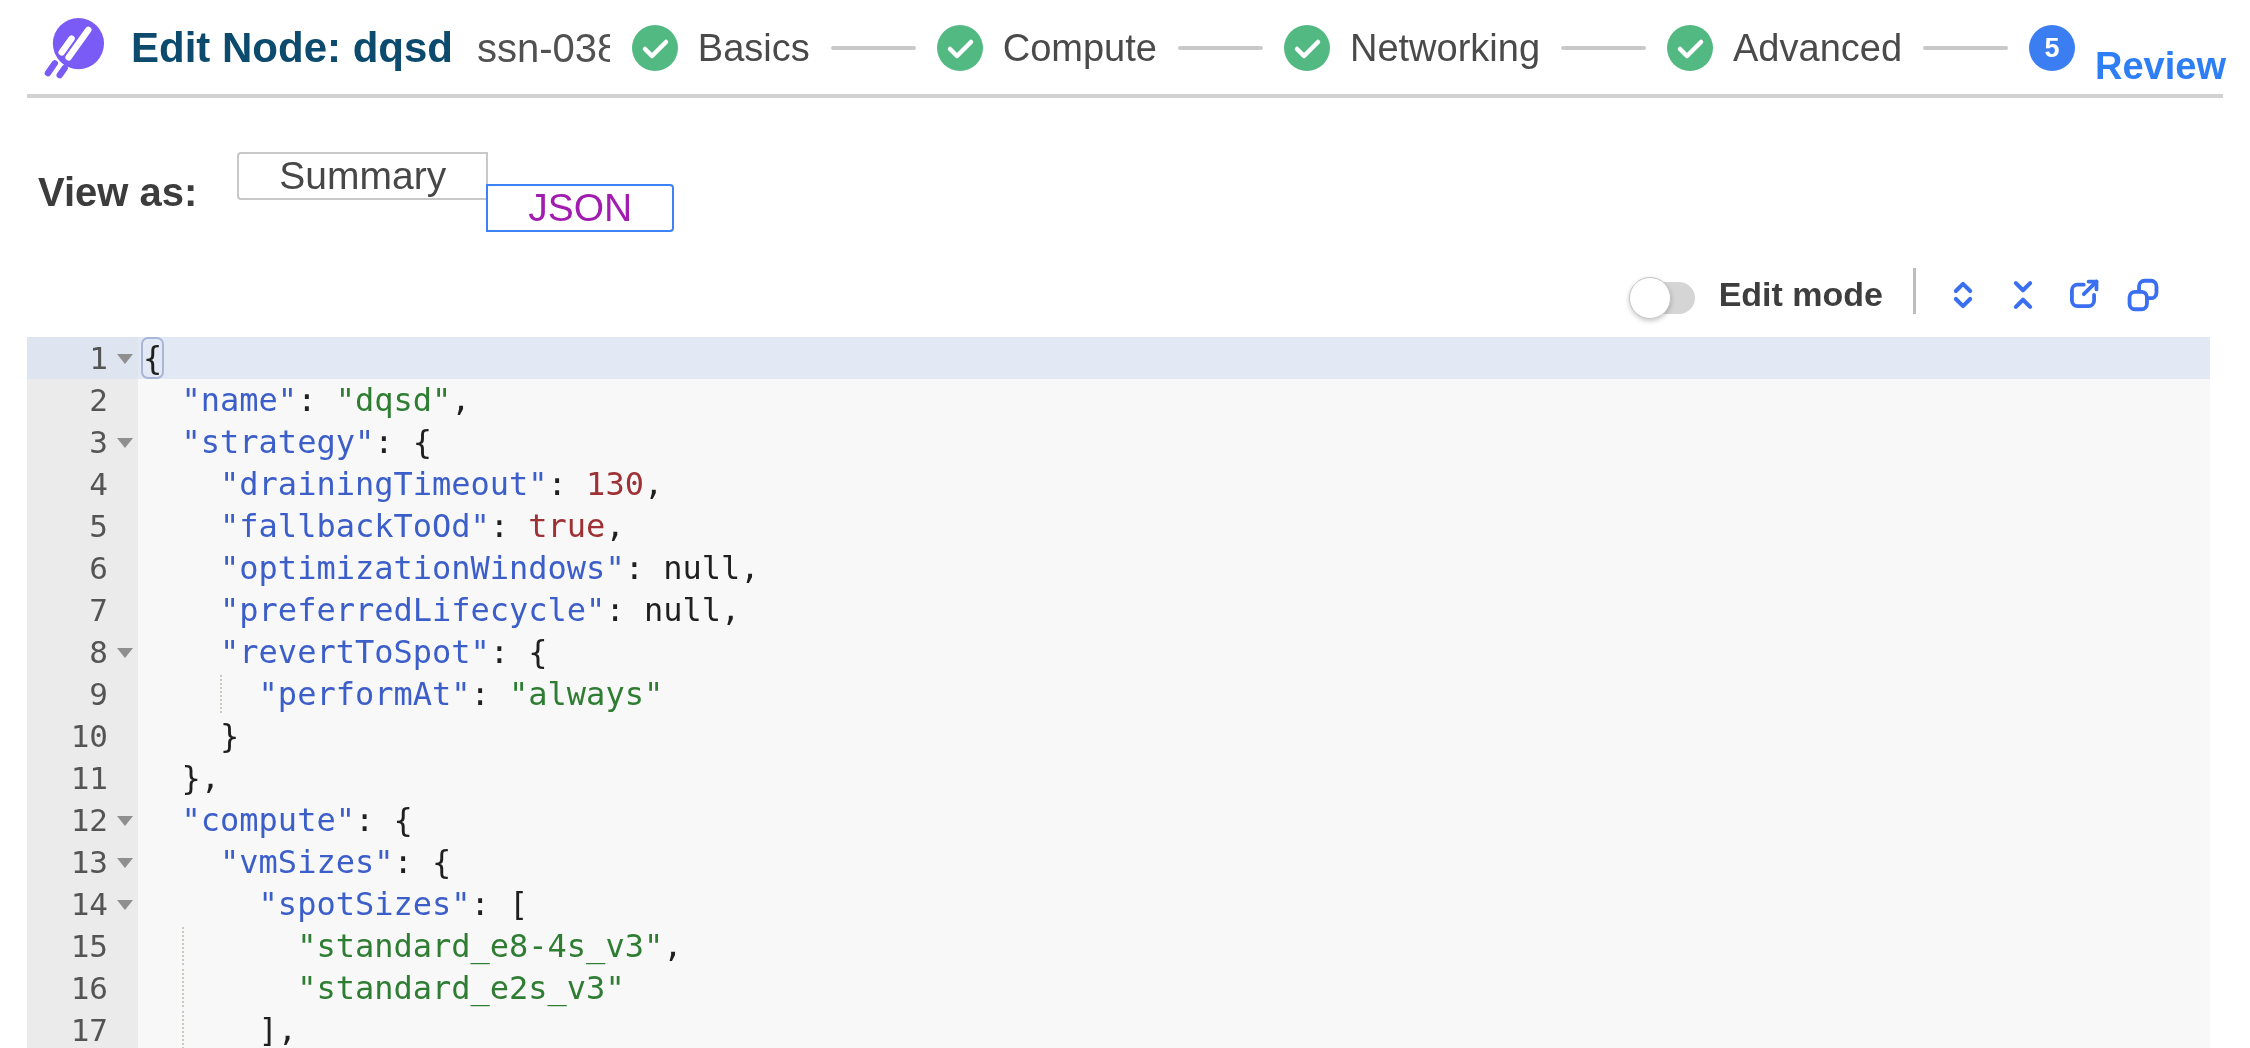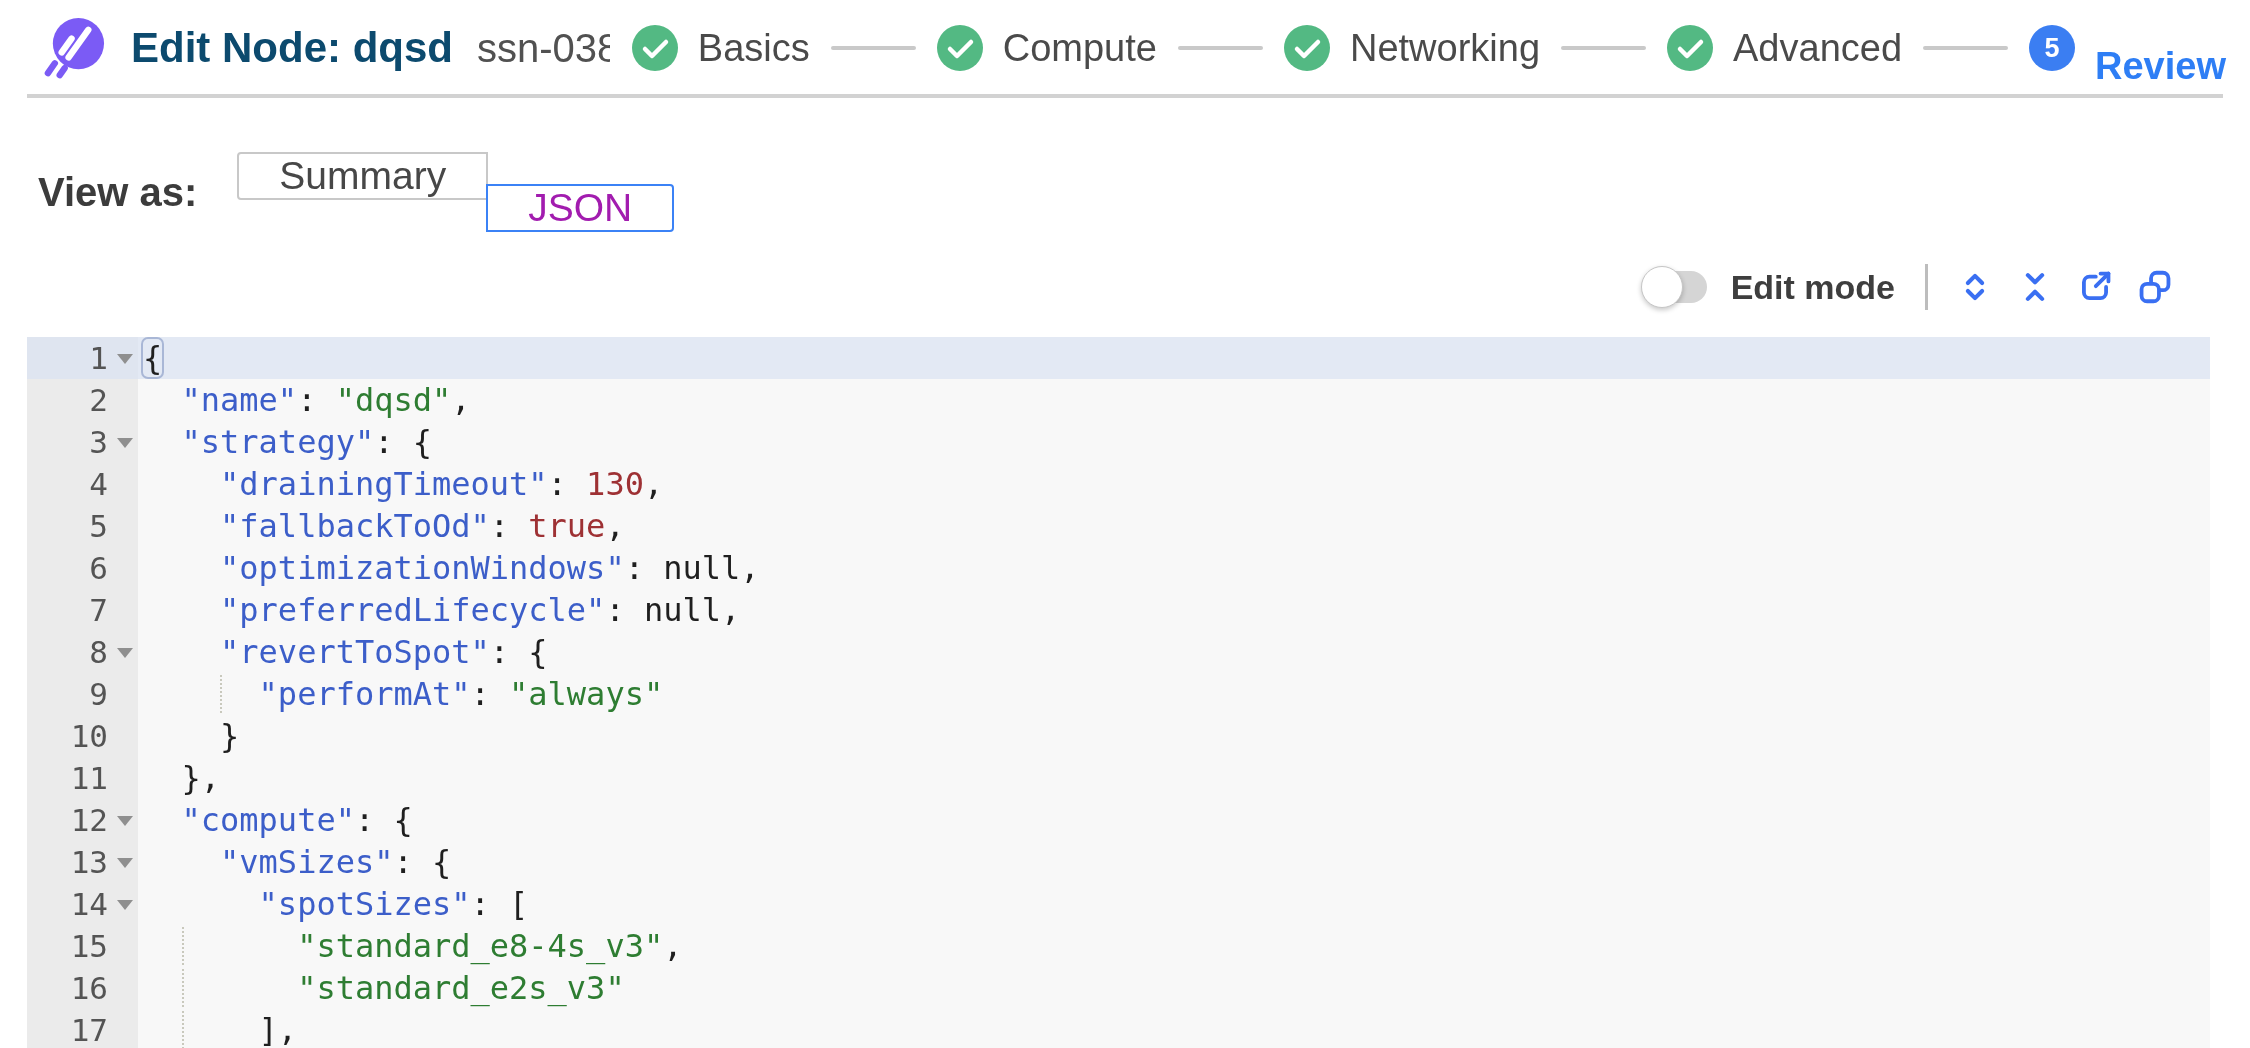--- a/index.html
+++ b/index.html
@@ -28,21 +28,21 @@
   
   .viewas { position:absolute; top:152px; left:38px; display:flex; align-items:center; }
   .viewas-label { font-size:40px; font-weight:bold; color:#3c3c3c; margin-right:40px; }
   .btn-group { display:flex; }
   .vbtn { height:48px; min-width:148px; display:flex; align-items:center; justify-content:center;
           font-size:39px; font-weight:normal; padding:0 40px; background:#fff; cursor:pointer; }
   .vbtn.off { border:2px solid #c8c8c8; border-radius:4px 0 0 4px; color:#474747; }
   .vbtn.on  { border:2px solid #3b82f6; border-radius:0 4px 4px 0; color:#a21caf; margin-left:-2px; z-index:1;margin-top:32px; }
 
   
-  .toolbar { position:absolute; top:260px; right:76px; height:54px; display:flex; align-items:center; }
+  .toolbar { position:absolute; top:260px; right:88px; height:54px; display:flex; align-items:flex-end; }
   .toggle { width:64px; height:32px; border-radius:16px; background:#d5d5d5; position:relative; flex:none; cursor:pointer; }
   .knob { position:absolute; left:-2px; top:-5px; width:42px; height:42px; border-radius:50%;
           background:#fff; border:1px solid #c6c6c6; box-shadow:0 2px 5px rgba(0,0,0,.22); }
   .toggle-label { font-size:34px; font-weight:600; color:#3e3e3e; margin-left:24px; white-space:nowrap; }
   .tb-divider { width:3px; height:46px; background:#bdbdbd; margin:0 28px 0 30px; }
   .tb-icons { display:flex; align-items:center; gap:22px; }
   .tb-icon { width:38px; height:38px; display:flex; cursor:pointer; }
   .tb-icon svg { width:38px; height:38px; }
 
   

